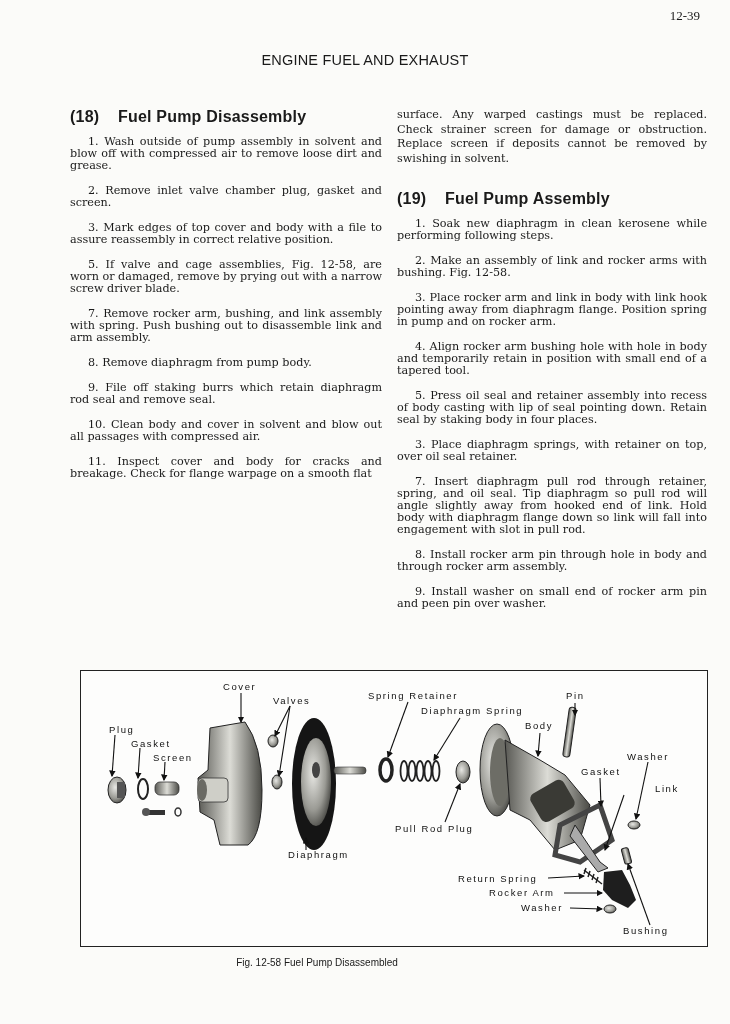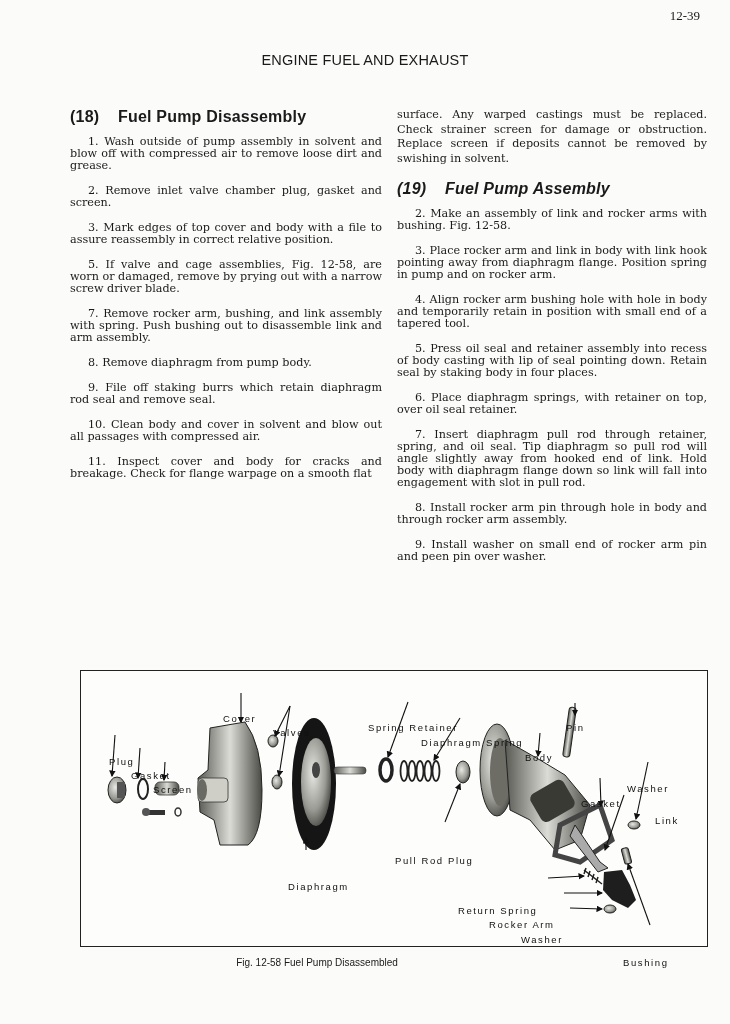--- a/index.html
+++ b/index.html
@@ -11,26 +11,26 @@
   .running-head { position:absolute; top:52px; left:0; width:730px; text-align:center;
     font-family:"Liberation Sans",sans-serif; font-size:14.5px; letter-spacing:0.2px; }
   .col { position:absolute; width:312px; }
   .col.left { left:70px; top:108px; }
   .col.right { left:397px; top:108px; width:310px; }
   h2 { font-family:"Liberation Sans",sans-serif; font-weight:bold; font-size:16px; margin:0 0 10px 0;
     letter-spacing:0.2px; }
   h2 .num { display:inline-block; width:48px; }
   p.step { margin:0 0 13px 0; font-size:11.2px; line-height:12px; text-align:justify; text-indent:18px; }
   p.cont { margin:0 0 8px 0; font-size:11.2px; line-height:14.6px; text-align:justify; }
-  .right h2 { margin-top:14px;font-style:italic; }
+  .right h2 { margin-top:24px; }
 
   .figure-box { position:absolute; left:80px; top:670px; width:626px; height:275px;
     border:1.6px solid #222; background:#fdfdfc; }
   .fig-label { position:absolute; font-family:"Liberation Sans",sans-serif; font-size:9.5px;
-    letter-spacing:1.6px; color:#111; white-space:nowrap;margin-top:32px; }
+    letter-spacing:1.6px; color:#111; white-space:nowrap; }
   .fig-caption { position:absolute; top:957px; left:0; width:634px; text-align:center;
     font-family:"Liberation Sans",sans-serif; font-size:10px; }
   svg.parts { position:absolute; left:0; top:0; }
 </style>
 </head>
 <body>
 
 <div class="page-num">12-39</div>
 <div class="running-head">ENGINE FUEL AND EXHAUST</div>
 
@@ -47,25 +47,26 @@
   <p class="step">9. File off staking burrs which retain diaphragm rod seal and remove seal.</p>
   <p class="step">10. Clean body and cover in solvent and blow out all passages with compressed air.</p>
   <p class="step">11. Inspect cover and body for cracks and breakage. Check for flange warpage on a smooth flat</p>
 </div>
 
 <div class="col right">
   <p class="cont">surface. Any warped castings must be replaced. Check strainer screen for damage or obstruction. Replace screen if deposits cannot be removed by swishing in solvent.</p>
   <h2>
     <span class="num">(19)</span><span>Fuel Pump Assembly</span>
   </h2>
+  <p class="step">1. Soak new diaphragm in clean kerosene while performing following steps.</p>
   <p class="step">2. Make an assembly of link and rocker arms with bushing. Fig. 12-58.</p>
   <p class="step">3. Place rocker arm and link in body with link hook pointing away from diaphragm flange. Position spring in pump and on rocker arm.</p>
   <p class="step">4. Align rocker arm bushing hole with hole in body and temporarily retain in position with small end of a tapered tool.</p>
   <p class="step">5. Press oil seal and retainer assembly into recess of body casting with lip of seal pointing down. Retain seal by staking body in four places.</p>
-  <p class="step">6. Place diaphragm springs, with retainer on top, over oil seal retainer.</p>
+  <p class="step">3. Place diaphragm springs, with retainer on top, over oil seal retainer.</p>
   <p class="step">7. Insert diaphragm pull rod through retainer, spring, and oil seal. Tip diaphragm so pull rod will angle slightly away from hooked end of link. Hold body with diaphragm flange down so link will fall into engagement with slot in pull rod.</p>
   <p class="step">8. Install rocker arm pin through hole in body and through rocker arm assembly.</p>
   <p class="step">9. Install washer on small end of rocker arm pin and peen pin over washer.</p>
 </div>
 
 <div class="figure-box"></div>
 
 <svg class="parts" width="730" height="1024">
   <defs>
     <marker id="ah" markerWidth="6" markerHeight="6" refX="5" refY="3" orient="auto">

